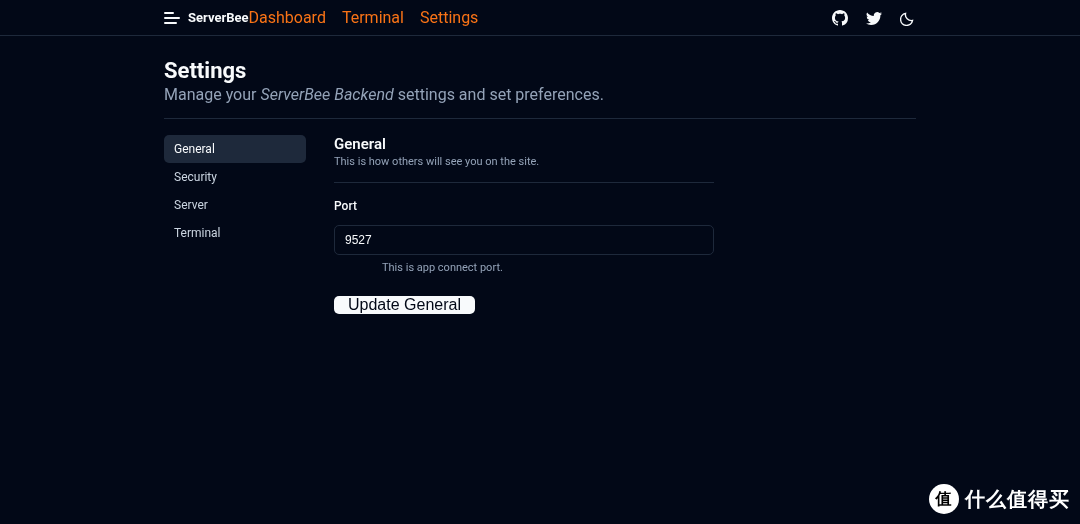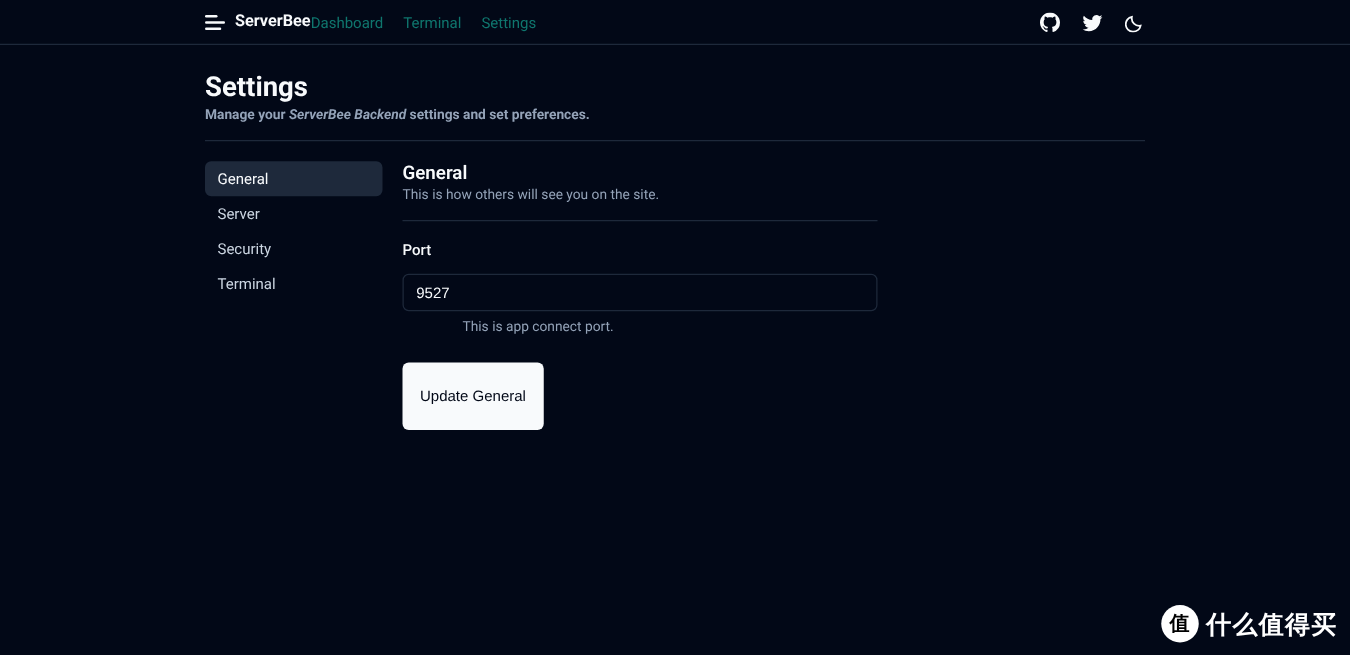--- a/index.html
+++ b/index.html
@@ -47,22 +47,22 @@
       border-radius: 1px;
     }
     .brand-icon span:nth-child(1) { width: 60%; }
     .brand-icon span:nth-child(2) { width: 100%; }
     .brand-icon span:nth-child(3) { width: 80%; }
     .nav-links {
       display: flex;
       gap: 16px;
     }
     .nav-link {
-      color: #0f766e;
-      font-size: 12px;
+      color: #f97316;
+      font-size: 16px;
       cursor: pointer;
     }
     .topbar-right {
       display: flex;
       align-items: center;
       gap: 18px;
     }
     .icon-btn {
       width: 16px;
       height: 16px;
@@ -76,34 +76,33 @@
     .container {
       padding: 22px 164px 0;
     }
     .page-title {
       font-size: 22px;
       font-weight: 700;
       margin-bottom: 2px;
     }
     .page-subtitle {
       color: #94a3b8;
-      font-size: 11px;
-      font-weight: bold;
+      font-size: 16px;
     }
     .page-subtitle em {
       font-style: italic;
     }
     .hr {
       border: none;
       border-top: 1px solid #1e293b;
       margin: 14px 0 16px;
     }
     .layout {
       display: flex;
-      gap: 16px;
+      gap: 28px;
     }
     .sidebar {
       width: 142px;
       display: flex;
       flex-direction: column;
       gap: 0;
     }
     .sidebar-item {
       padding: 7px 10px;
       border-radius: 5px;
@@ -153,23 +152,23 @@
       color: #94a3b8;
       font-size: 11px;
       margin-top: 6px;
       margin-left: 48px;
     }
     .btn-primary {
       background: #f8fafc;
       color: #020817;
       border: none;
       border-radius: 5px;
-      font-size: 12px;
+      font-size: 16px;
       font-weight: 500;
-      padding: 20px 14px;
+      padding: 0 14px;
       margin-top: 22px;
       cursor: pointer;
     }
     .watermark {
       position: absolute;
       right: 10px;
       bottom: 10px;
       display: flex;
       align-items: center;
       gap: 6px;
@@ -232,22 +231,22 @@
 <div class="container">
   <h1 class="page-title">Settings</h1>
   <p class="page-subtitle">
     <span>Manage your </span><em>ServerBee Backend</em><span> settings and set preferences.</span>
   </p>
   <hr class="hr">
 
   <div class="layout">
     <div class="sidebar">
       <div class="sidebar-item active">General</div>
+      <div class="sidebar-item">Security</div>
       <div class="sidebar-item">Server</div>
-      <div class="sidebar-item">Security</div>
       <div class="sidebar-item">Terminal</div>
     </div>
 
     <div class="content">
       <h2 class="section-title">General</h2>
       <p class="section-desc">This is how others will see you on the site.</p>
       <hr class="hr-short">
 
       <label class="field-label">Port</label>
       <input class="input" type="text" value="9527" style="">

